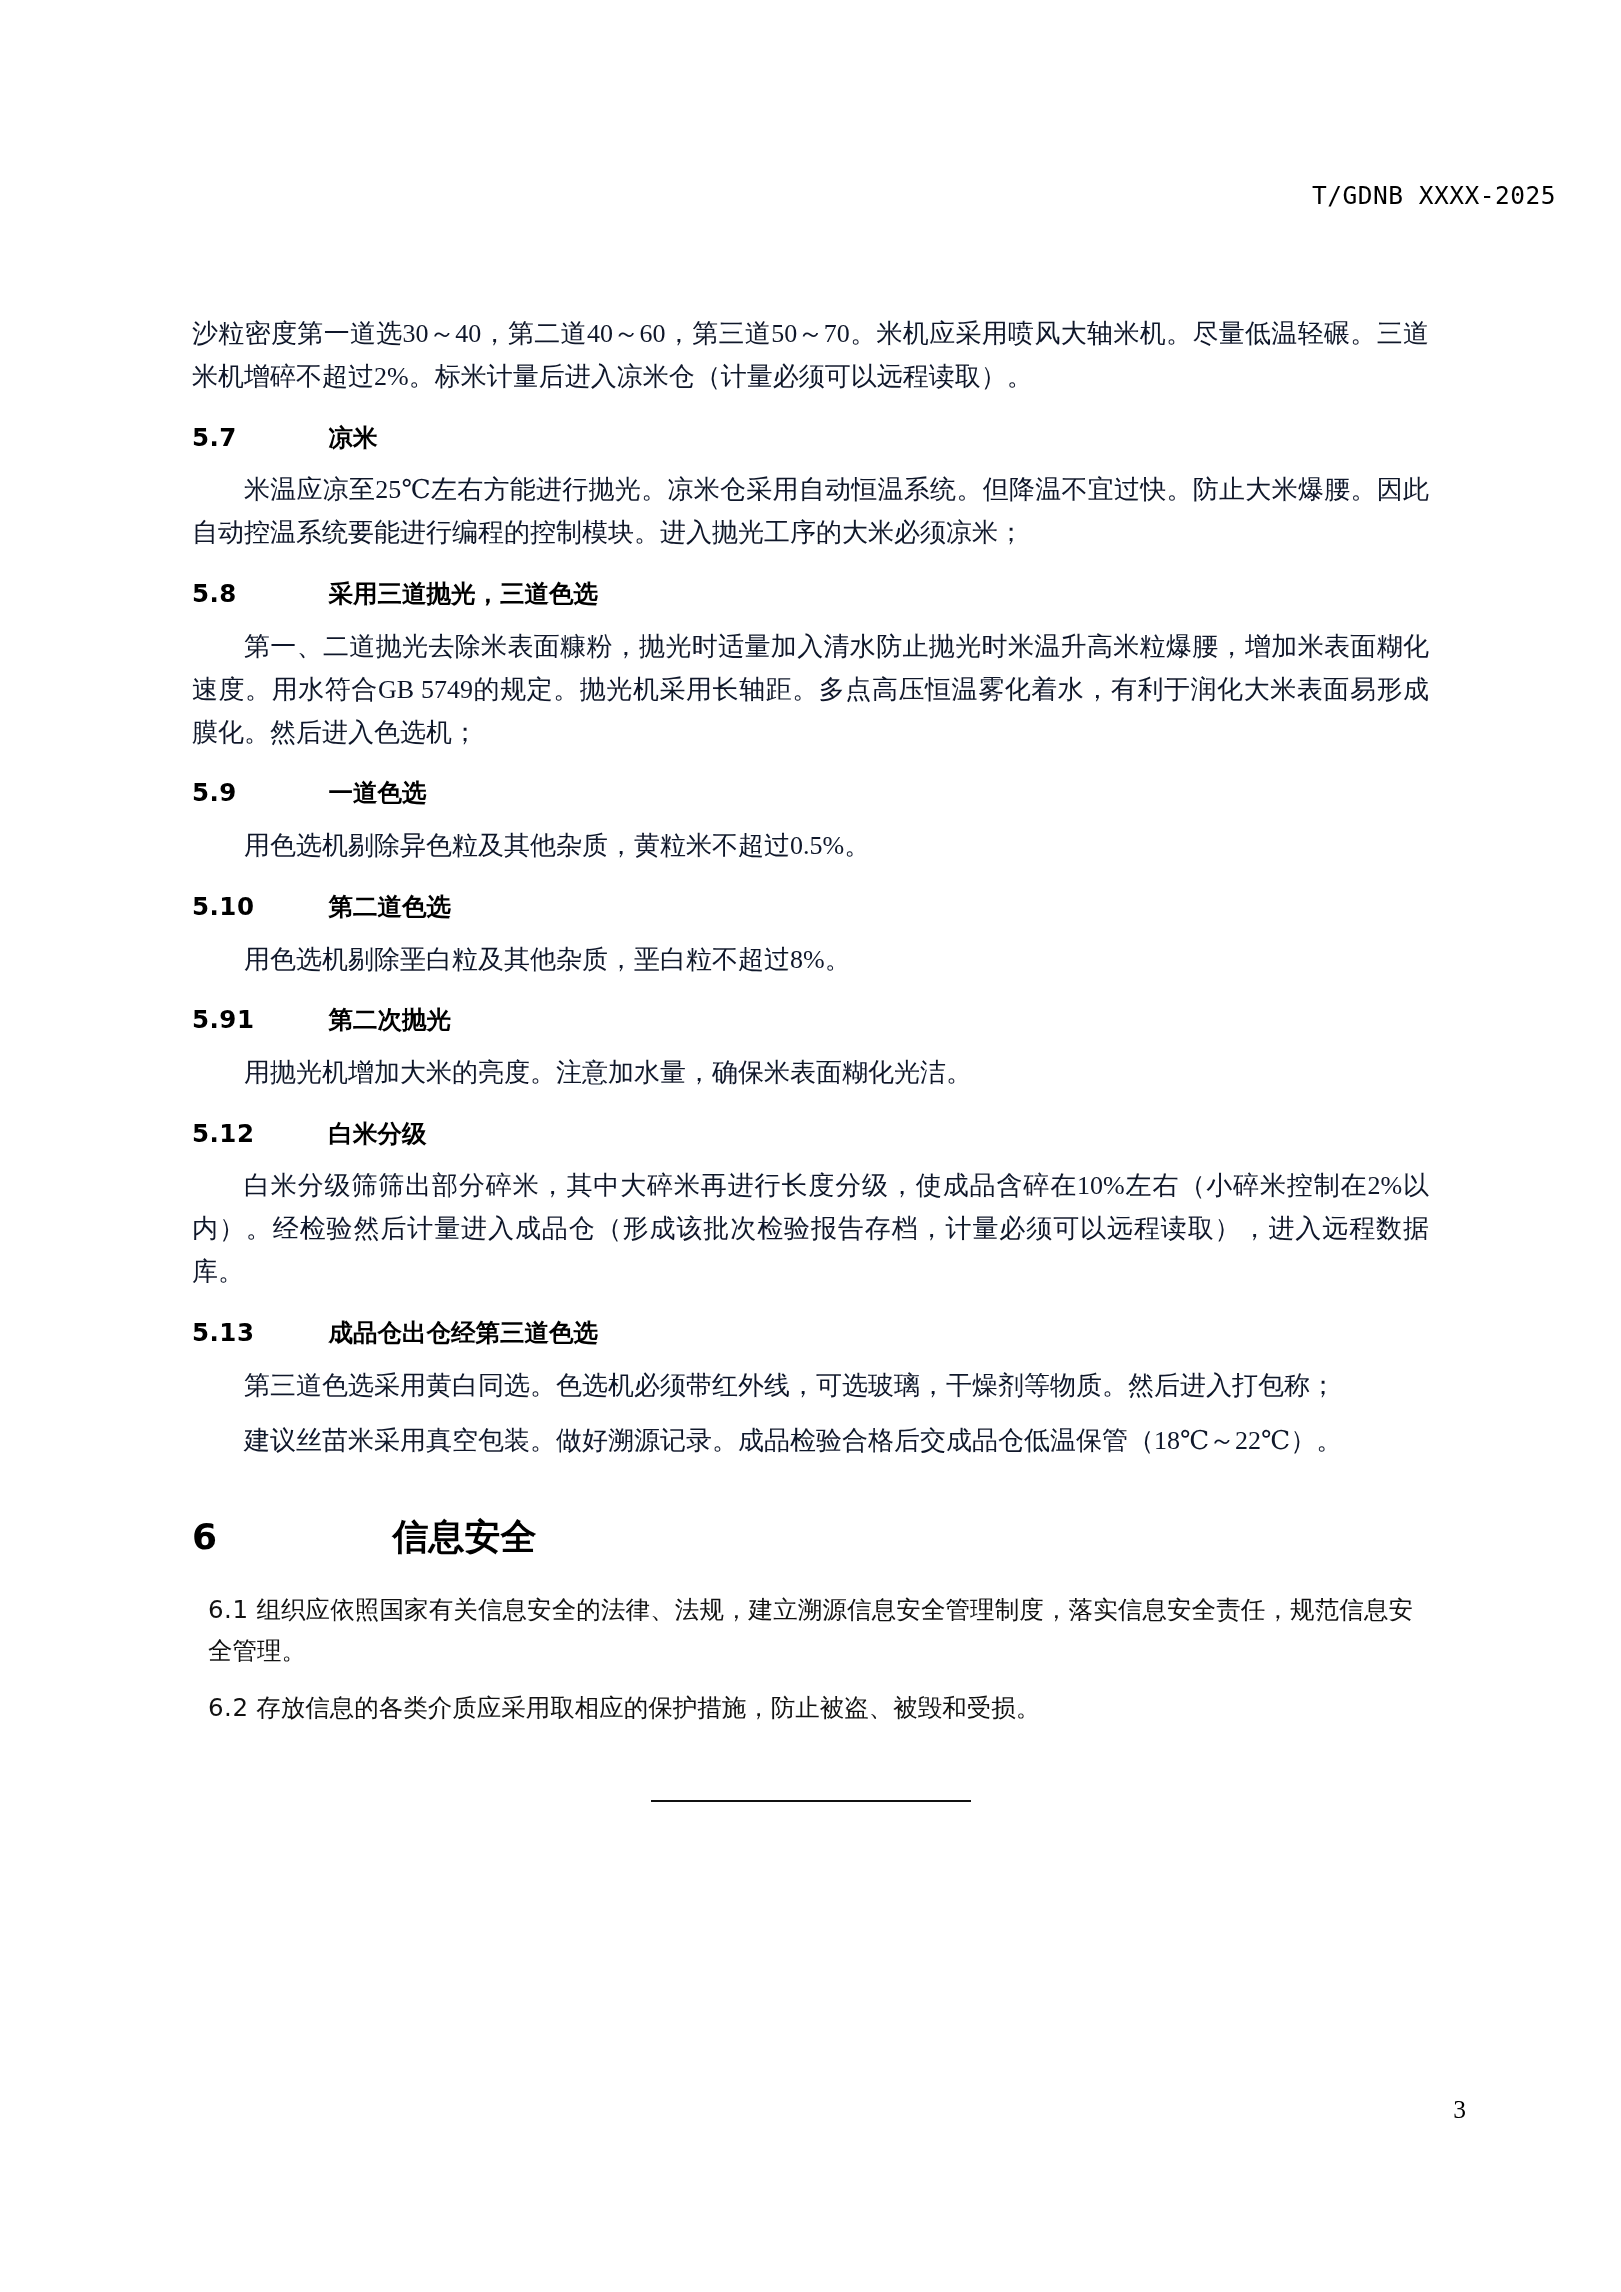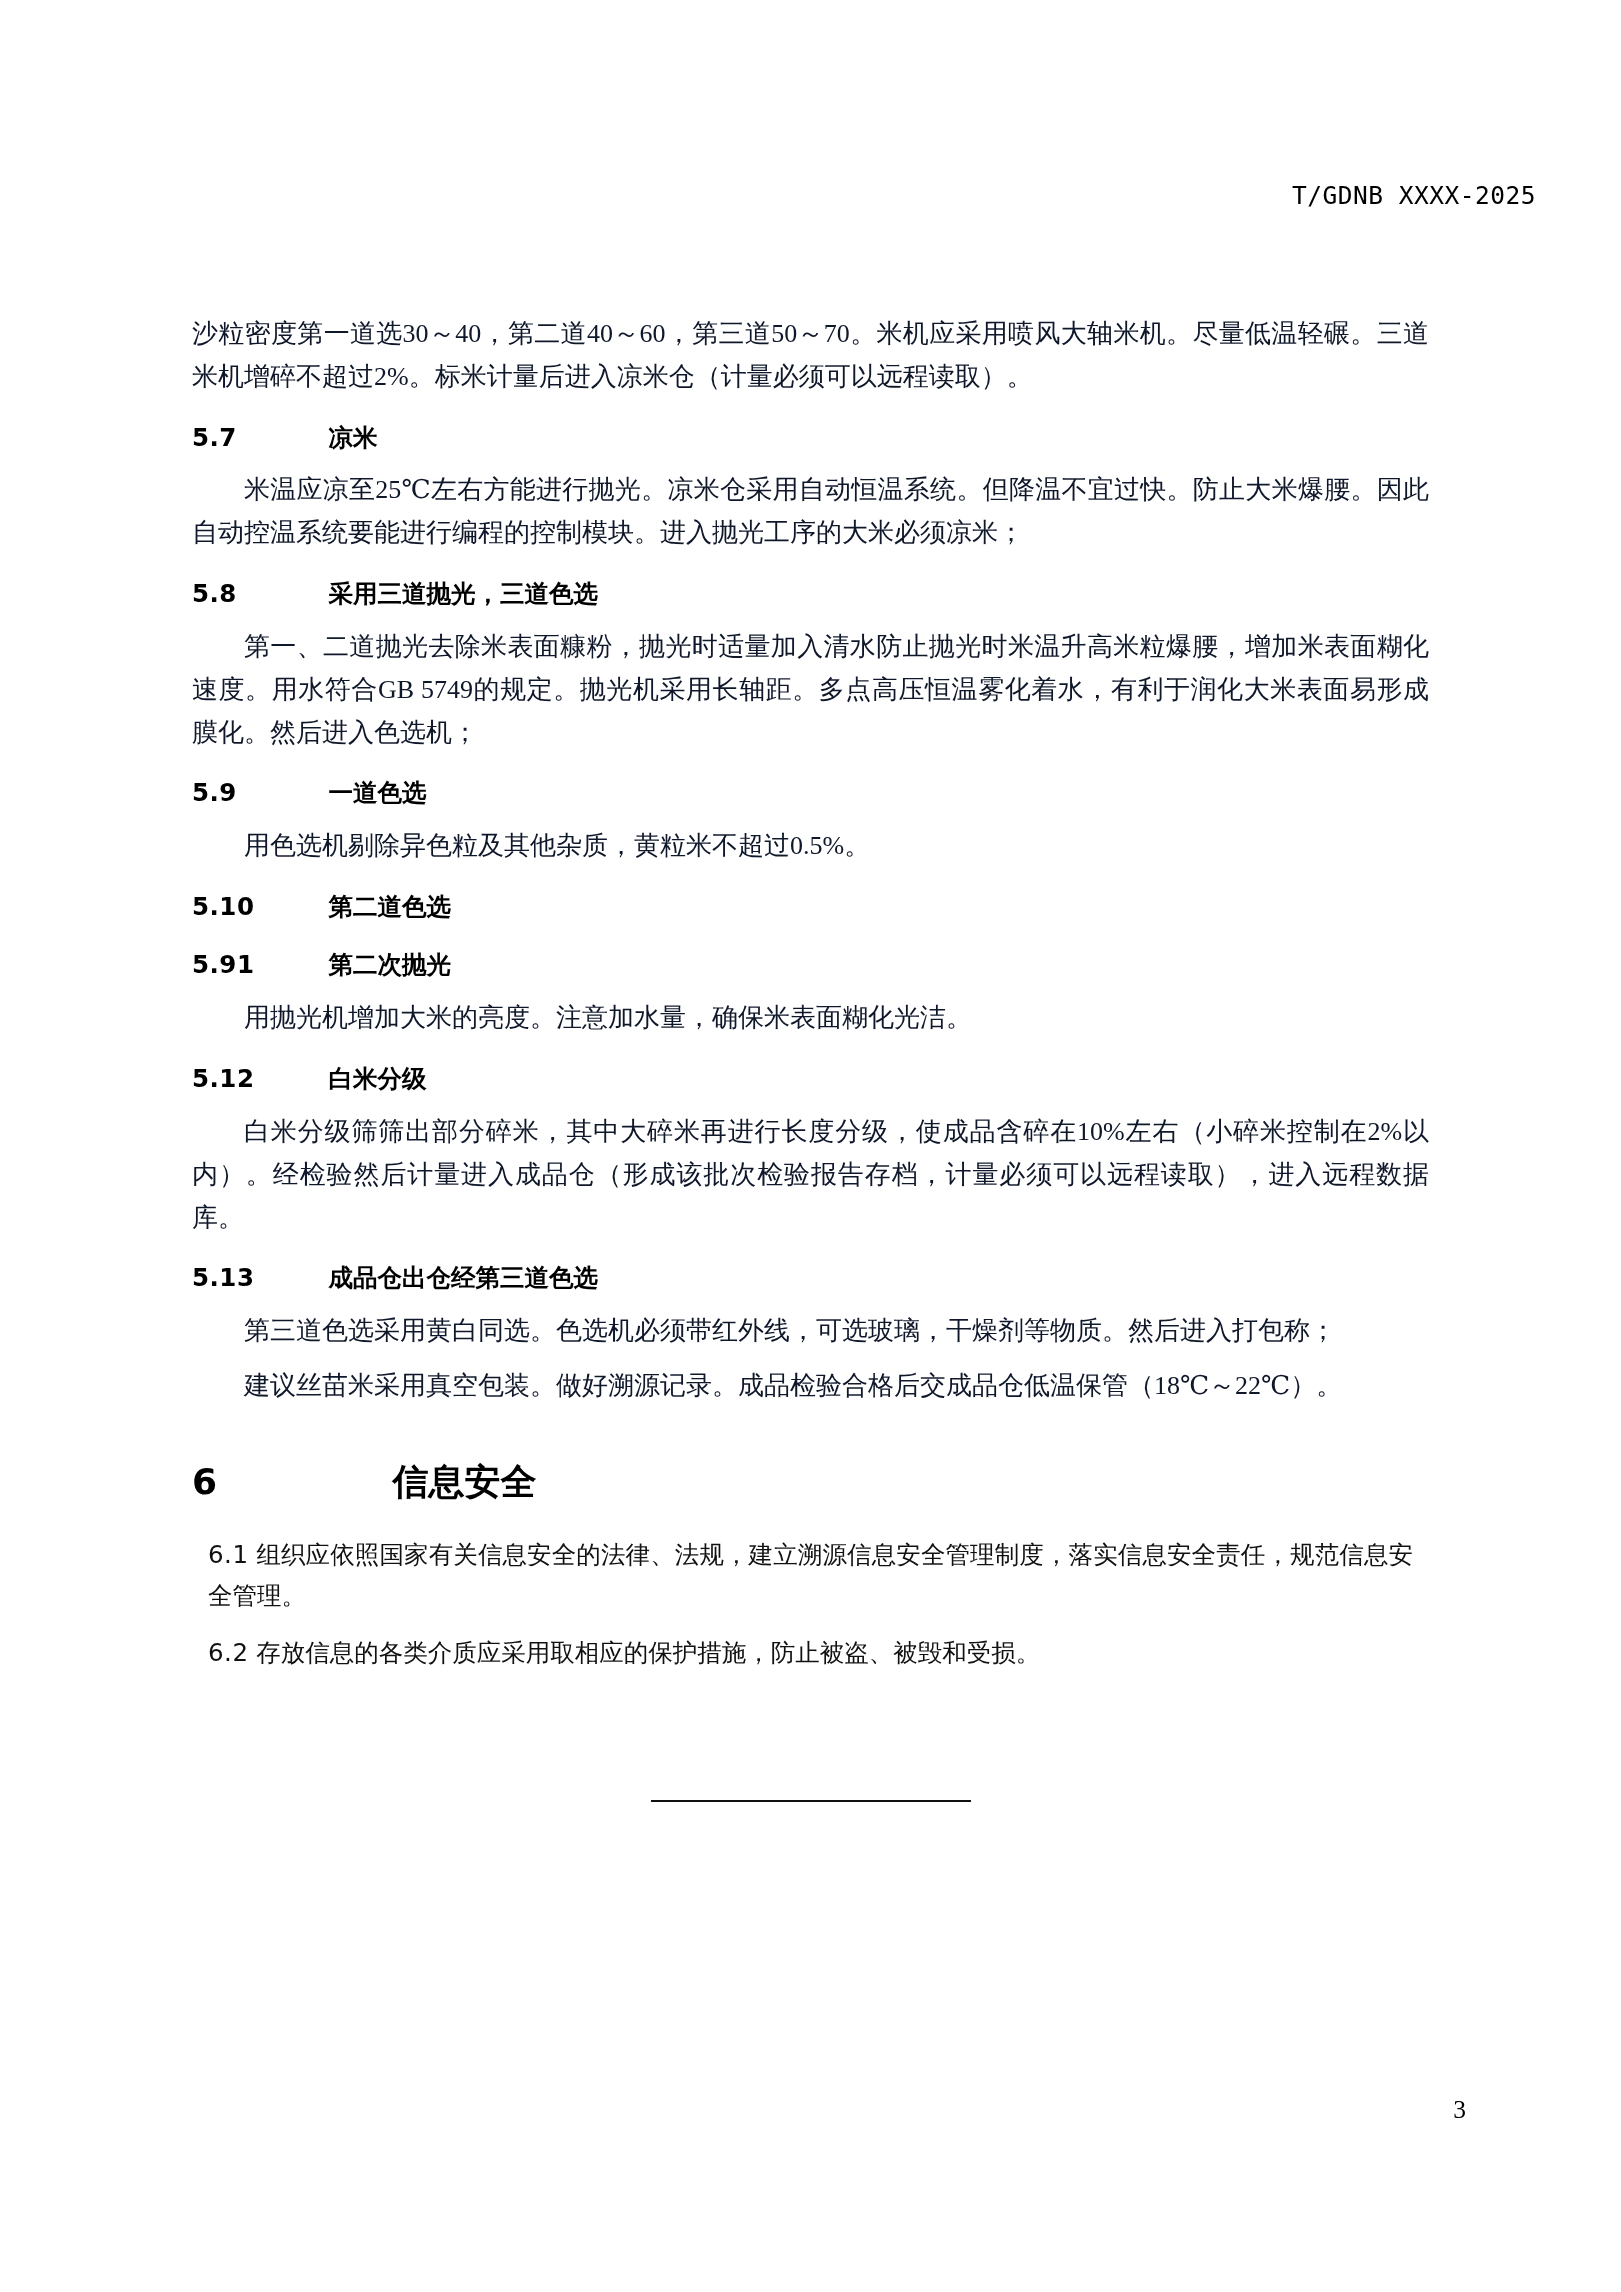--- a/index.html
+++ b/index.html
@@ -19,21 +19,21 @@
     box-sizing: border-box;
     overflow: hidden;
   }
   
   .header {
     position: absolute;
     top: 181px;
     left: 0;
     right: 0;
     text-align: right;
-    padding-right: 85px;
+    padding-right: 65px;
   }
   .header-code {
     font-family: "DejaVu Sans Mono", "Liberation Mono", monospace;
     font-size: 24.5px;
     letter-spacing: 0.5px;
     color: #000;
     white-space: pre;
   }
   
   .content {
@@ -134,20 +134,21 @@
     <p class="heading sp-before-h"><span class="num">5.7</span>		<span>凉米</span></p>
     <p class="para indent sp-before-p">米温应凉至25℃左右方能进行抛光。凉米仓采用自动恒温系统。但降温不宜过快。防止大米爆腰。因此自动控温系统要能进行编程的控制模块。进入抛光工序的大米必须凉米；</p>
 
     <p class="heading sp-before-h"><span class="num">5.8</span>		<span>采用三道抛光，三道色选</span></p>
     <p class="para indent sp-before-p">第一、二道抛光去除米表面糠粉，抛光时适量加入清水防止抛光时米温升高米粒爆腰，增加米表面糊化速度。用水符合GB 5749的规定。抛光机采用长轴距。多点高压恒温雾化着水，有利于润化大米表面易形成膜化。然后进入色选机；</p>
 
     <p class="heading sp-before-h"><span class="num">5.9</span>		<span>一道色选</span></p>
     <p class="para indent sp-before-p">用色选机剔除异色粒及其他杂质，黄粒米不超过0.5%。</p>
 
     <p class="heading sp-before-h"><span class="num">5.10</span>		<span>第二道色选</span></p>
+    <p class="para indent sp-before-p">用色选机剔除垩白粒及其他杂质，垩白粒不超过8%。</p>
 
     <p class="heading sp-before-h"><span class="num">5.91</span>		<span>第二次抛光</span></p>
     <p class="para indent sp-before-p">用抛光机增加大米的亮度。注意加水量，确保米表面糊化光洁。</p>
 
     <p class="heading sp-before-h"><span class="num">5.12</span>		<span>白米分级</span></p>
     <p class="para indent sp-before-p">白米分级筛筛出部分碎米，其中大碎米再进行长度分级，使成品含碎在10%左右（小碎米控制在2%以内）。经检验然后计量进入成品仓（形成该批次检验报告存档，计量必须可以远程读取），进入远程数据库。</p>
 
     <p class="heading sp-before-h"><span class="num">5.13</span>		<span>成品仓出仓经第三道色选</span></p>
     <p class="para indent sp-before-p">第三道色选采用黄白同选。色选机必须带红外线，可选玻璃，干燥剂等物质。然后进入打包称；</p>
 

